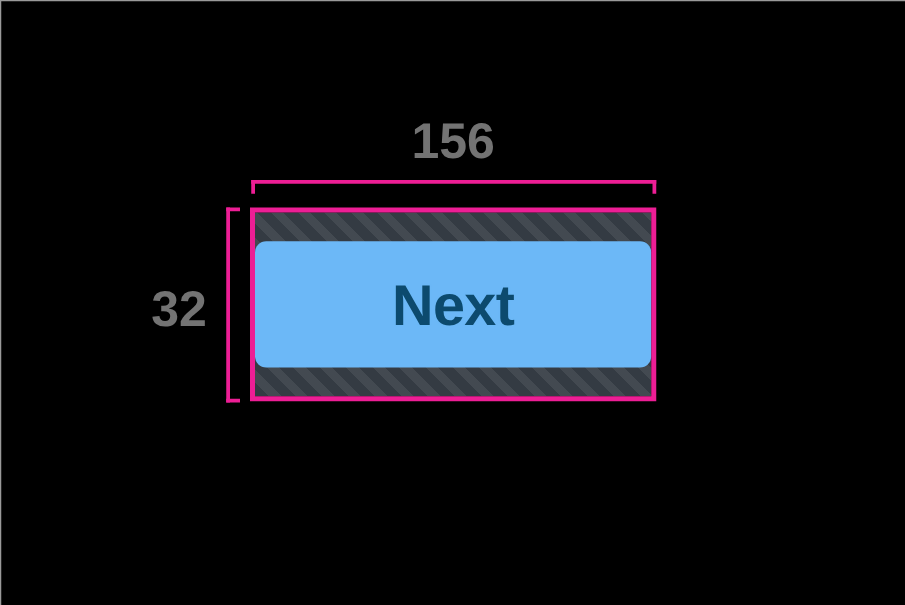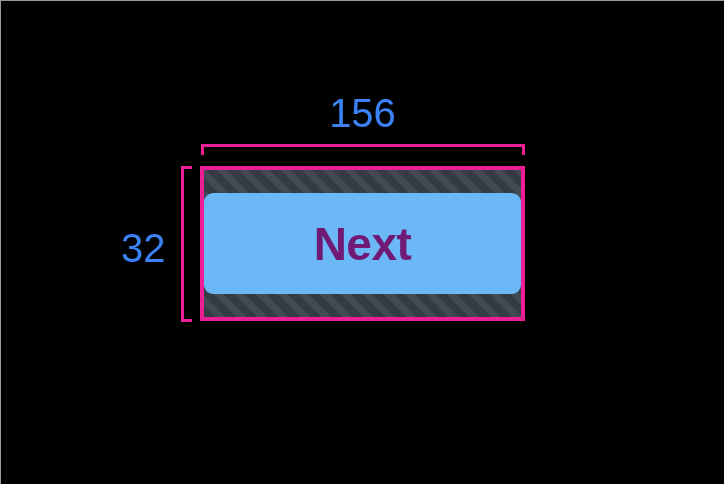--- a/index.html
+++ b/index.html
@@ -75,35 +75,35 @@
     height: 101px;
     box-sizing: border-box;
     background: #6cb8f7;
     border-radius: 9px;
     display: flex;
     align-items: center;
     justify-content: center;
     z-index: 4;
   }
   #next-button .label {
-    color: #701a75;
+    color: #0c4a6e;
     font-family: "Liberation Sans", sans-serif;
     font-size: 46px;
     font-weight: bold;
     line-height: 1;
     letter-spacing: -0.5px;
     text-shadow: 0 0 1.4px rgba(108,184,247,0.85);
   }
 
   
   .dim-text {
     position: absolute;
-    color: #3b82f6;
+    color: #737373;
     font-family: "Liberation Sans", sans-serif;
-    font-weight: 400;
+    font-weight: 700;
     line-height: 1;
     white-space: nowrap;
   }
 
   
   #width-label {
     left: 199px;
     top: 92px;
     width: 325px;
     text-align: center;

